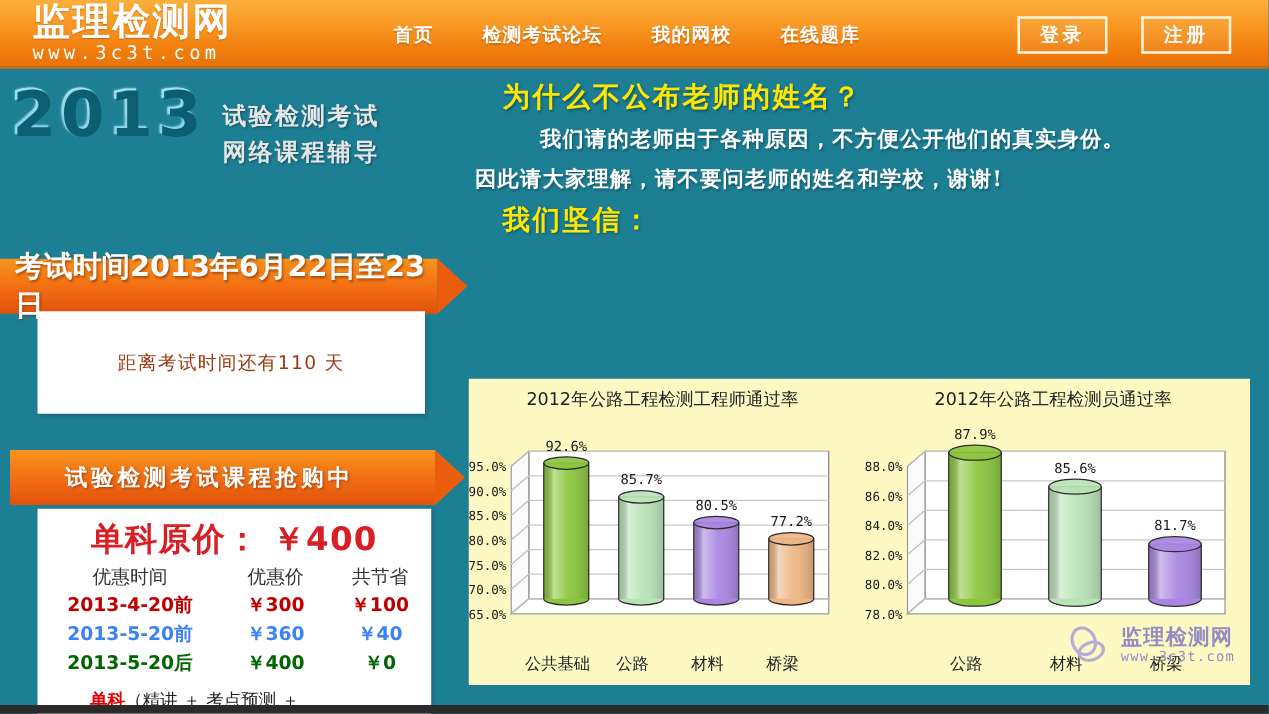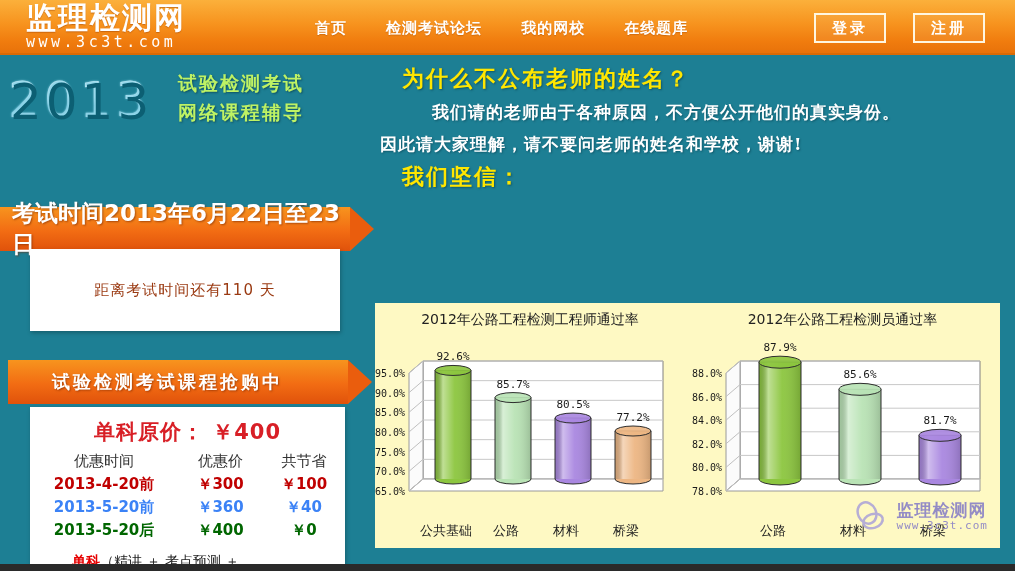--- a/index.html
+++ b/index.html
@@ -39,30 +39,30 @@
     text-align:center; line-height:27px; cursor:pointer;
   }
   #btn-login { left:814px; }
   #btn-reg   { left:913px; }
 
   
   #left { position:absolute; left:0; top:55px; width:372px; height:516px; }
 
   #promo2013 { position:absolute; left:0; top:5px; width:372px; height:80px; }
   #promo2013 .year {
-    position:absolute; left:8px; top:12px;
-    font-size:50px; font-weight:normal; letter-spacing:4px;
+    position:absolute; left:8px; top:2px;
+    font-size:50px; font-weight:bold; letter-spacing:4px;
     color:#dff0f7; line-height:56px;
     text-shadow:2px 2px 0 #0c5f73, 0 0 2px #8fd6ea;
     background:linear-gradient(180deg,#ffffff 0%,#bfe4f2 45%,#4aa6c4 60%,#e9f6fb 100%);
     -webkit-background-clip:text; background-clip:text; color:transparent;
   }
   #promo2013 .sub {
-    position:absolute; left:178px; top:9px; width:190px;
-    font-size:19px; font-weight:bold; color:#bef264; line-height:29px;
+    position:absolute; left:178px; top:19px; width:190px;
+    font-size:19px; font-weight:bold; color:#e5e5e5; line-height:29px;
     letter-spacing:2px; text-shadow:1px 1px 2px rgba(0,40,55,.55);
   }
 
   .arrowbar {
     position:absolute; height:44px;
     background:linear-gradient(180deg,#f7941e 0%,#f26c13 55%,#e0520b 100%);
     color:#ffffff; font-weight:bold;
     display:flex; align-items:center;
   }
   .arrowbar:after {
@@ -83,21 +83,21 @@
     display:flex; align-items:center; justify-content:center;
   }
   #countdown-box .txt { font-size:15px; color:#9a3a12; letter-spacing:1px; }
 
   #pricebox {
     position:absolute; left:30px; top:352px; width:315px; height:205px;
     background:#ffffff; box-shadow:1px 2px 4px rgba(0,0,0,.25);
     padding-top:10px;
   }
   #pricebox .headline {
-    text-align:center; font-size:21px; font-weight:bold; color:#d81f26;
+    text-align:center; font-size:26px; font-weight:bold; color:#d81f26;
     letter-spacing:1px; line-height:30px;
   }
   table.prices { width:100%; border-collapse:collapse; margin-top:3px; }
   table.prices td { font-size:15px; text-align:center; line-height:23px;
     font-family:"DejaVu Sans","Liberation Sans",sans-serif; }
   table.prices tr.hdr td { color:#333333; }
   table.prices td.c1 { width:47%; }
   table.prices td.c2 { width:27%; }
   table.prices td.c3 { width:26%; }
   .r-red  td { color:#c00000; font-weight:bold; }

